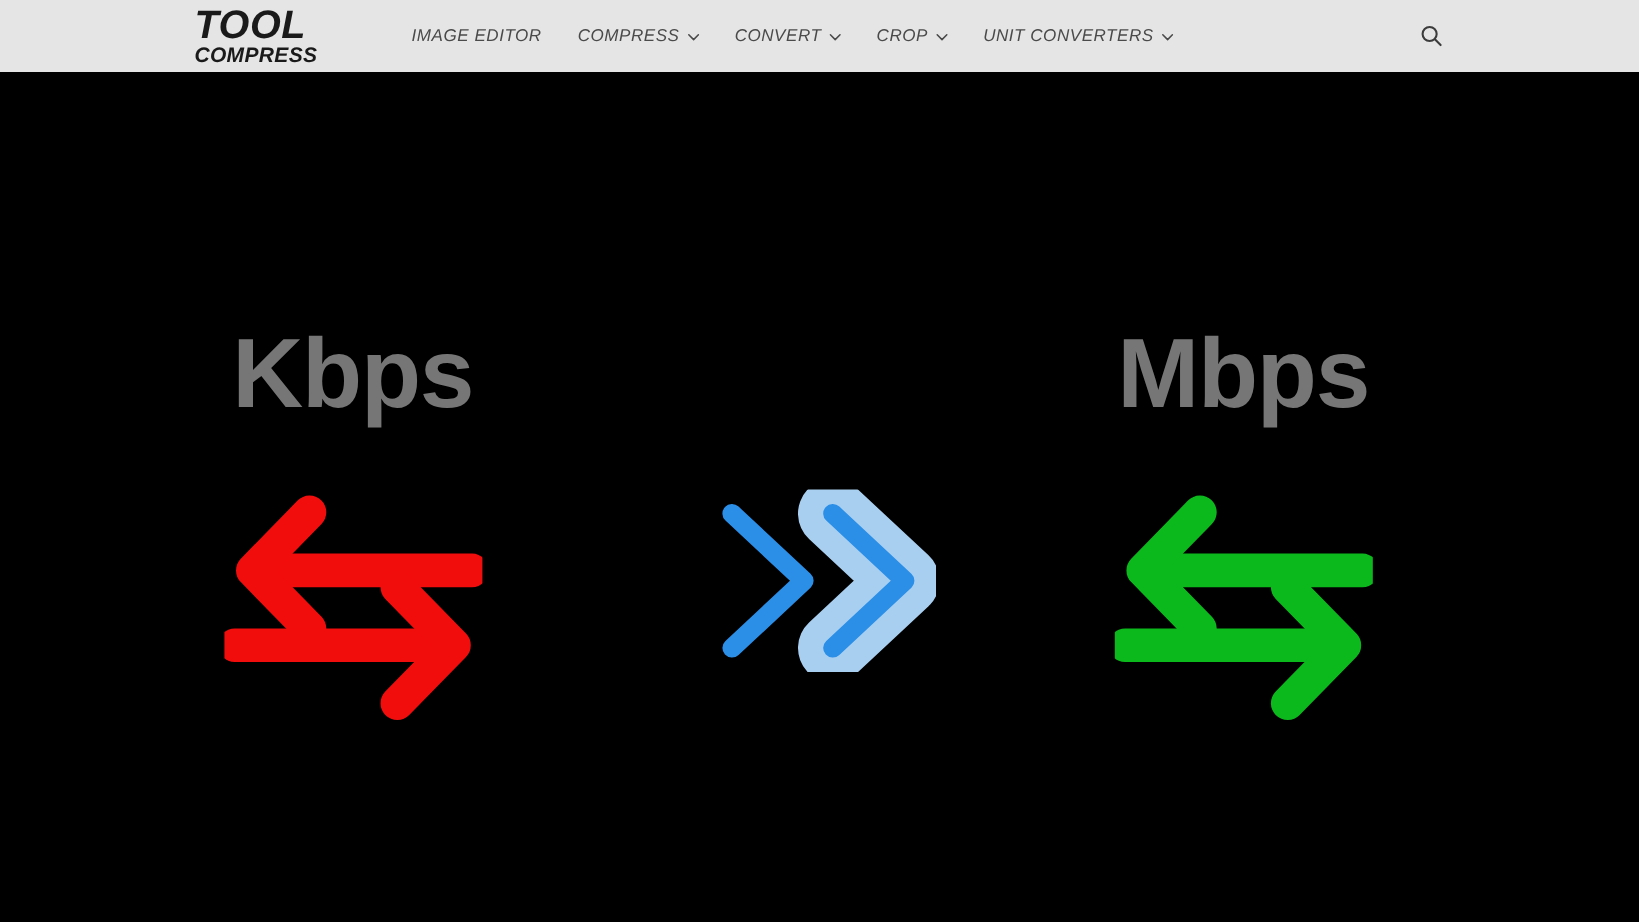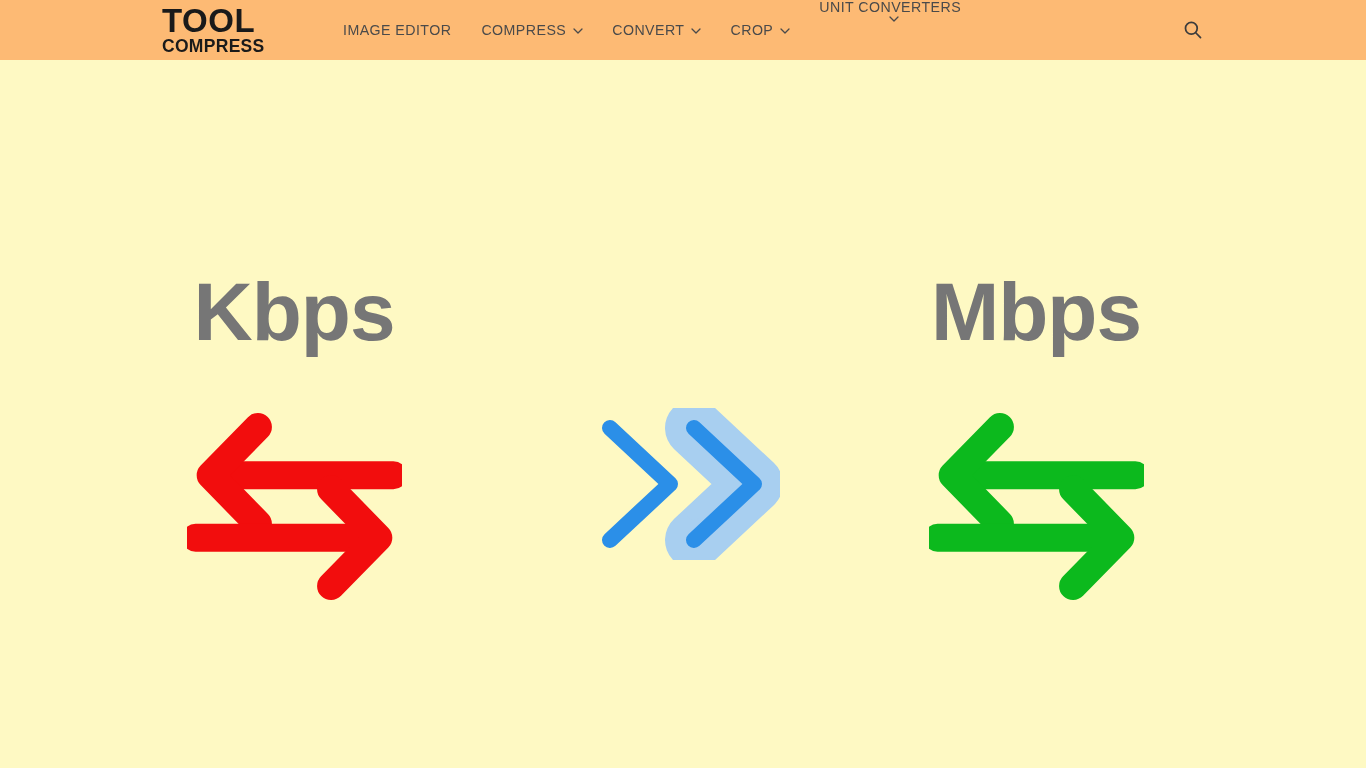--- a/index.html
+++ b/index.html
@@ -10,23 +10,24 @@
     background: #ffffff;
     font-family: "Liberation Sans", sans-serif;
     overflow: hidden;
   }
 
   
   .site-header {
     position: relative;
     width: 1366px;
     height: 60px;
-    background: #fdba74;
-    display: flex;
-    align-items: center;
+    background: #e5e5e5;
+    display: flex;
+    align-items: center;
+    font-style: italic;
   }
 
   .brand {
     position: absolute;
     left: 162px;
     top: 5px;
     width: 130px;
     text-decoration: none;
     line-height: 1;
   }
@@ -66,21 +67,21 @@
     padding: 0 15px 0 0;
     margin-right: 15px;
     font-size: 14.2px;
     font-weight: 400;
     letter-spacing: 0.45px;
     color: #4a4a4a;
     text-decoration: none;
     white-space: nowrap;
     cursor: pointer;
   }
-  .nav-item:last-of-type { margin-right: 0; flex-direction: column; }
+  .nav-item:last-of-type { margin-right: 0; }
   .nav-label { line-height: 1; }
   .caret {
     display: inline-block;
     margin-left: 7px;
     width: 9px;
     height: 9px;
   }
   .caret svg { display: block; }
 
   .search-btn {
@@ -96,21 +97,21 @@
     align-items: center;
     justify-content: center;
     padding: 0;
   }
 
   
   .converter-stage {
     position: relative;
     width: 1366px;
     height: 708px;
-    background: #fef9c3;
+    background: #000000;
   }
 
   .unit-block {
     position: absolute;
     display: flex;
     flex-direction: column;
     align-items: center;
     width: 300px;
   }
   .unit-block.from { left: 144px; top: 205px; }

